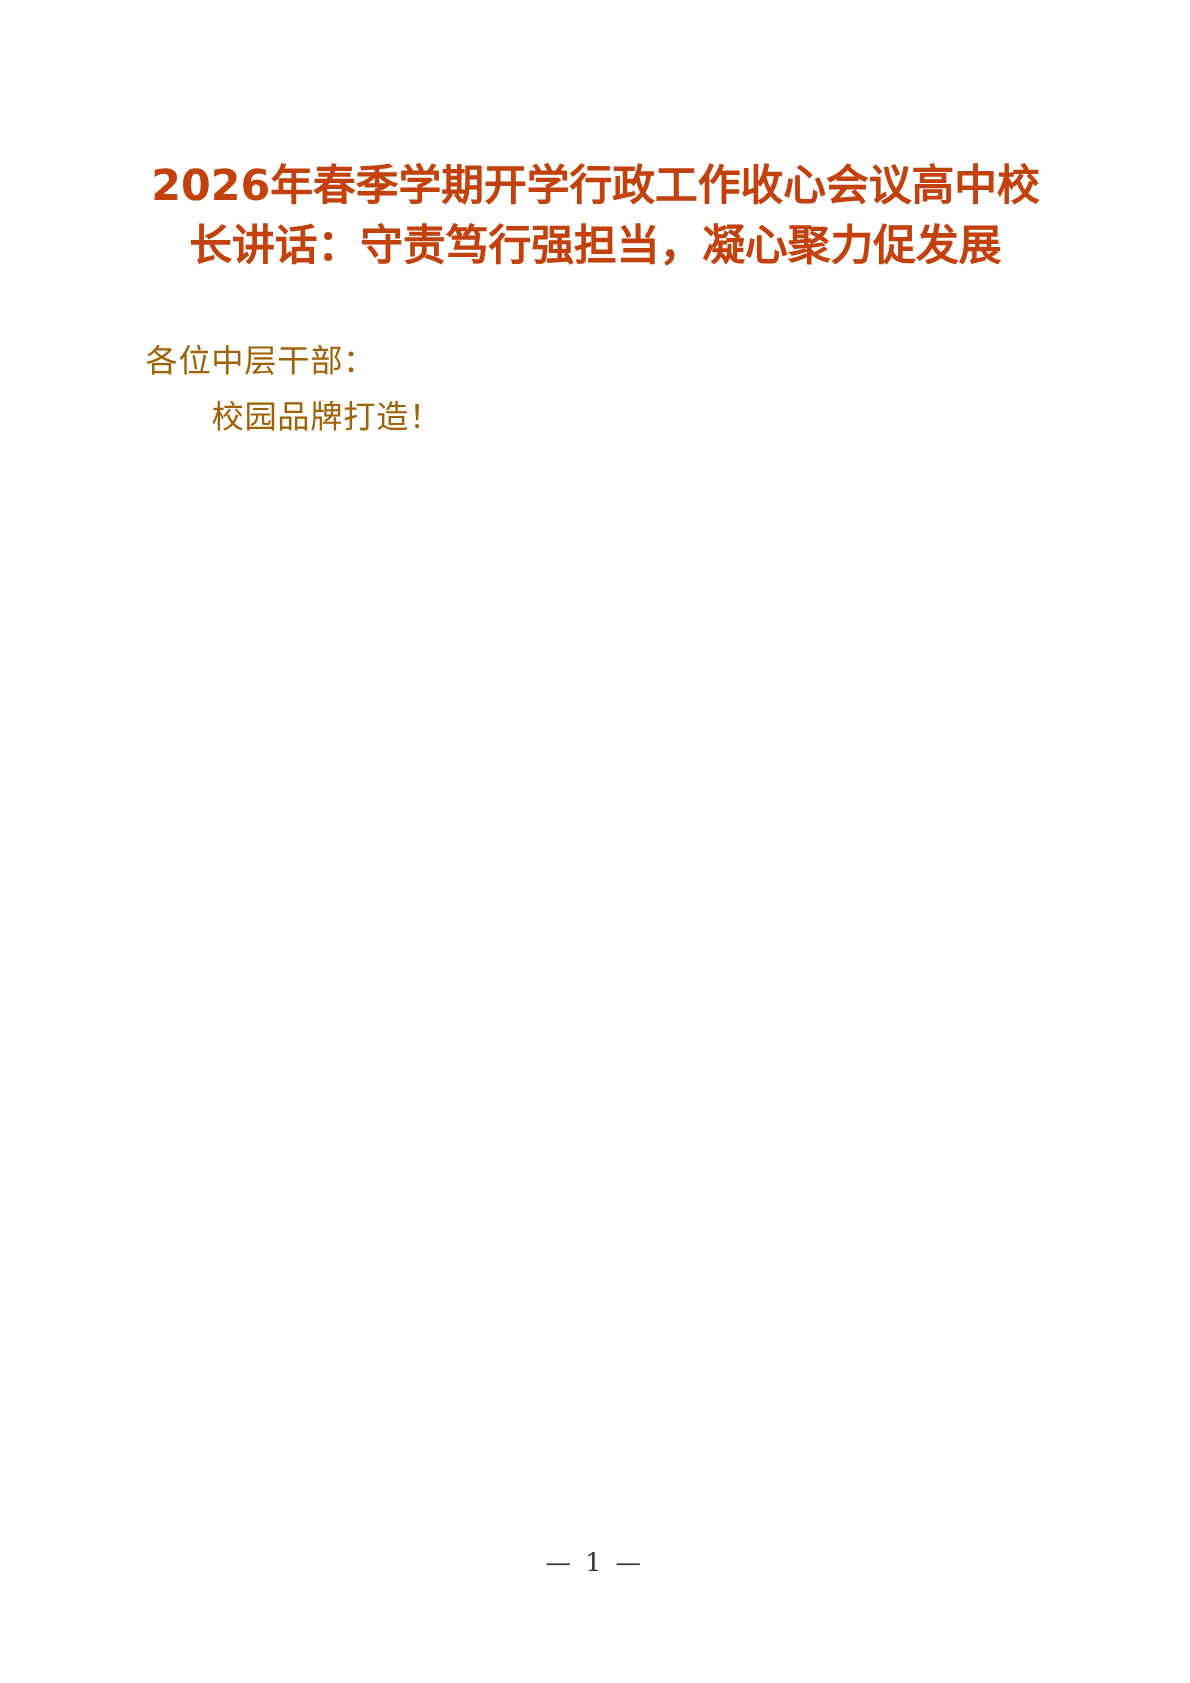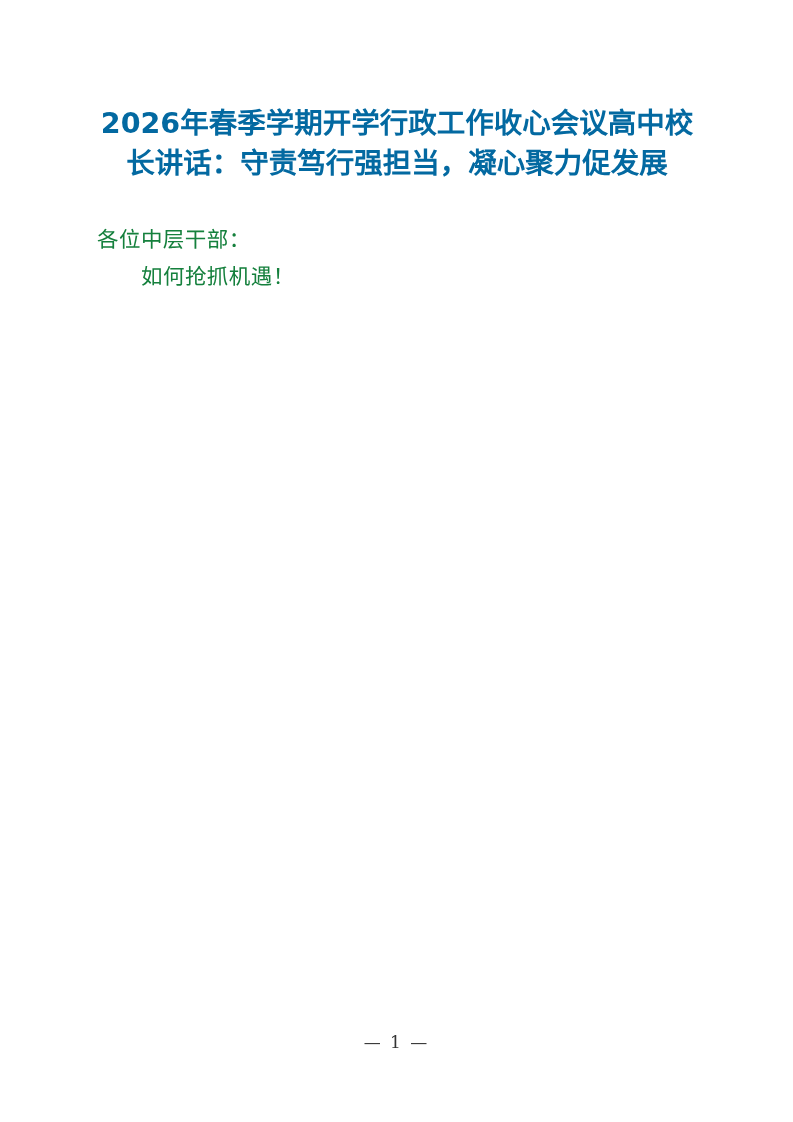--- a/index.html
+++ b/index.html
@@ -27,32 +27,32 @@
   }
 
   .doc-title {
     margin: 0;
     padding: 0;
     padding-top: 104px;
     font-family: "DejaVu Sans", "Liberation Sans", sans-serif;
     font-weight: bold;
     font-size: 28.5px;
     line-height: 40px;
-    color: #0369a1;
+    color: #c2410c;
     text-align: center;
     letter-spacing: 0px;
     word-break: break-all;
   }
 
   .body-block {
     margin-top: 39px;
-    font-family: Liberation Mono, monospace;
+    font-family: Liberation Serif, serif;
     font-size: 21.5px;
     line-height: 36.7px;
-    color: #15803d;
+    color: #a16207;
     text-align: justify;
     text-align-last: left;
     word-break: break-all;
     letter-spacing: 0.45px;
   }
 
   .para {
     margin: 0;
     padding: 0;
     text-indent: 0;
@@ -81,21 +81,21 @@
 <div class="page">
 
   <div class="content">
 
     <h1 class="doc-title">2026年春季学期开学行政工作收心会议高中校长讲话：守责笃行强担当，凝心聚力促发展</h1>
 
     <div class="body-block">
 
       <p class="para">各位中层干部：</p>
 
-      <p class="para indent">如何抢抓机遇！</p>
+      <p class="para indent">校园品牌打造！</p>
 
 
 
     </div>
   </div>
 
   <div class="footer">— 1 —</div>
 
 </div>
 

